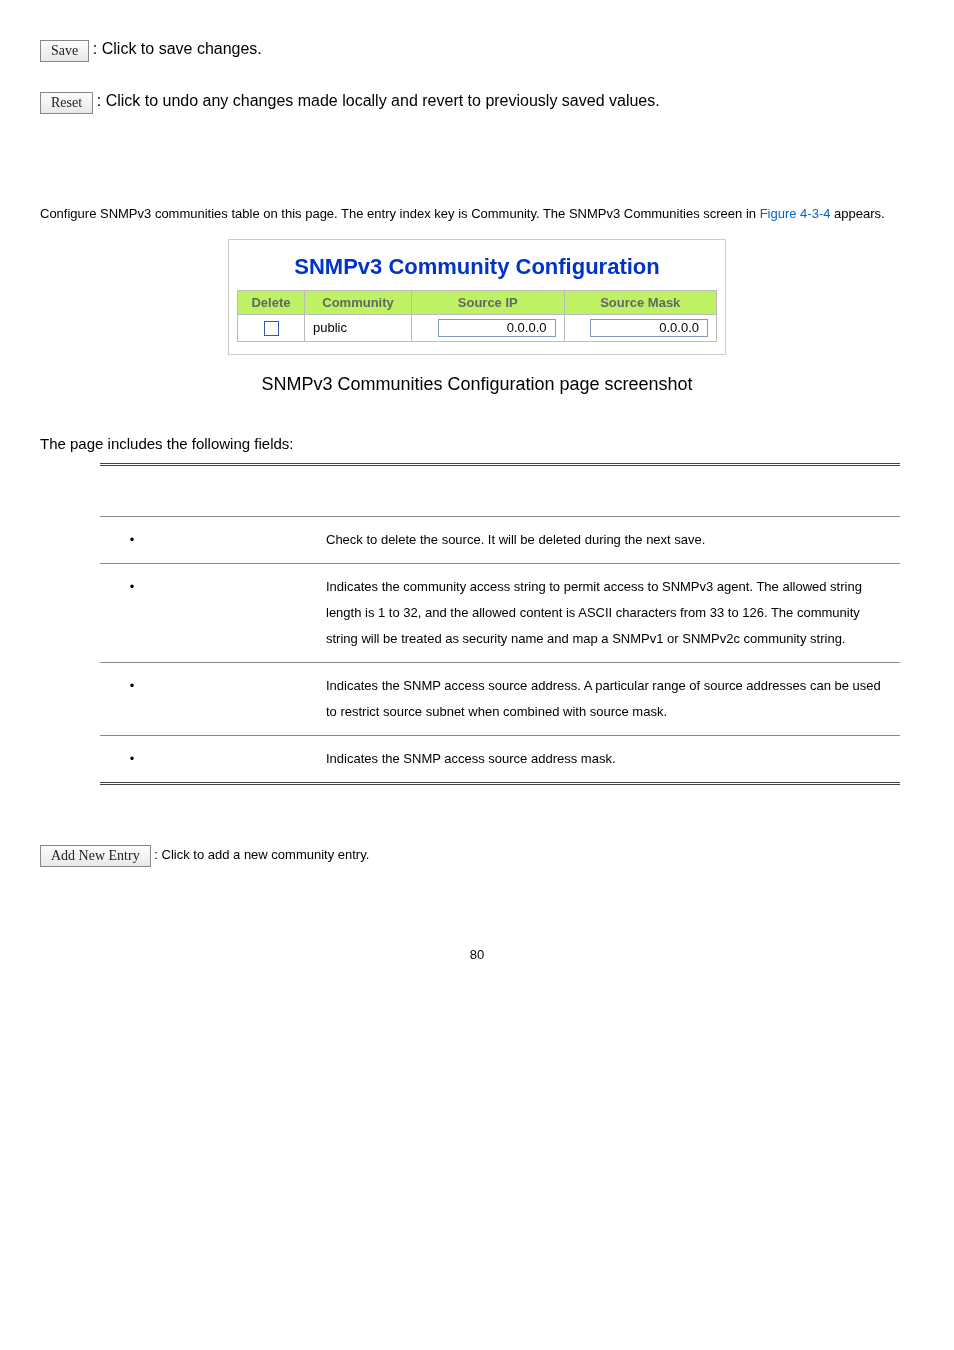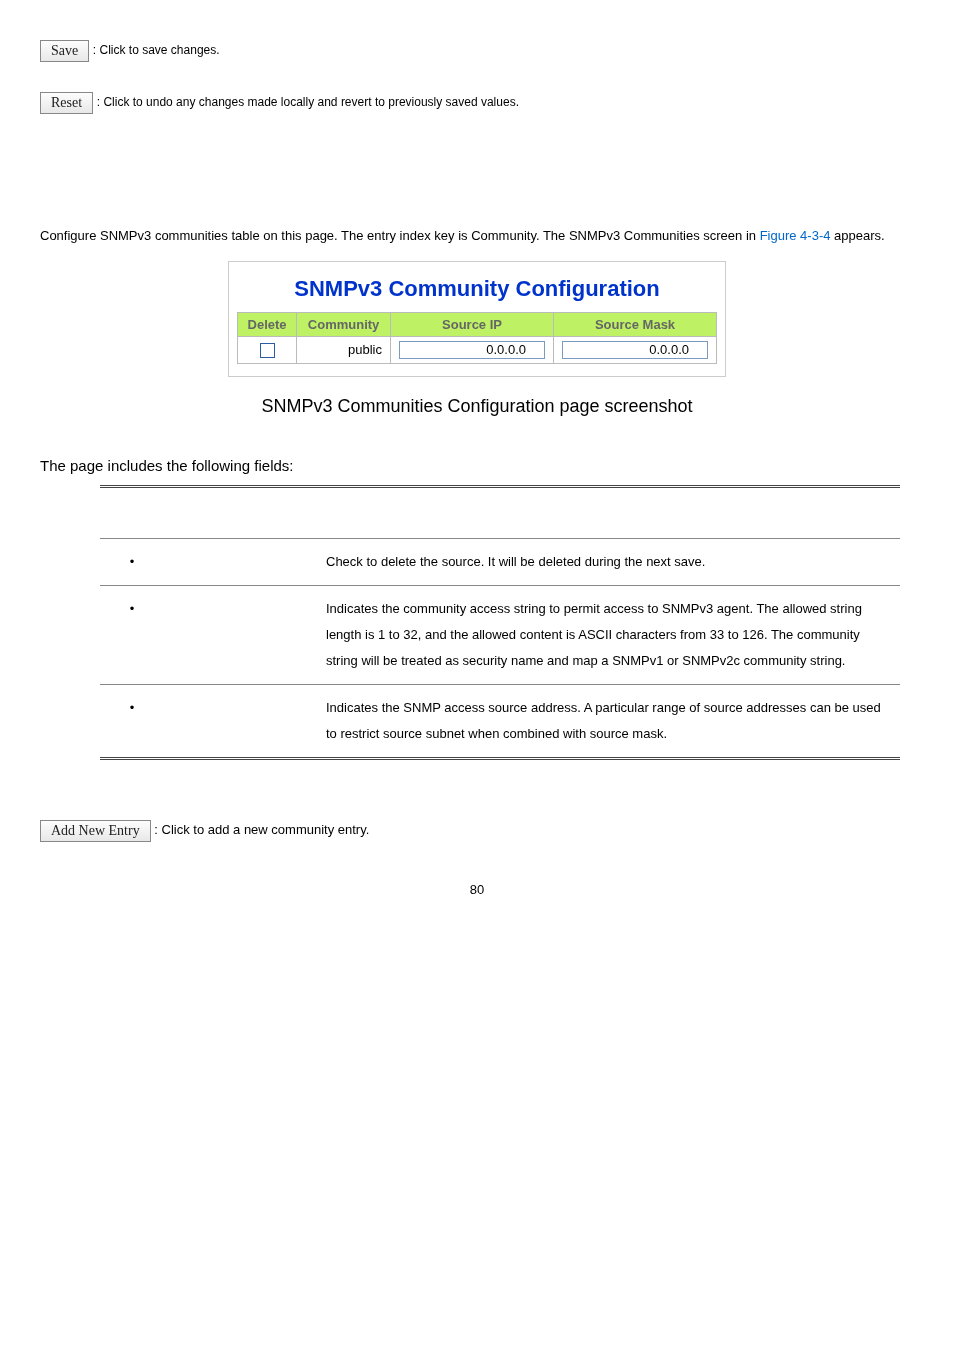--- a/index.html
+++ b/index.html
@@ -17,27 +17,27 @@
     padding: 2px 10px;
     font-family: "Times New Roman", Times, serif;
     font-size: 14px;
     vertical-align: middle;
     color: #222;
   }
   .btn-row {
     margin-bottom: 30px;
   }
   .btn-row span.desc {
-    font-size: 12px;
+    font-size: 16px;
     color: #000;
   }
   .para {
     font-size: 13px;
     line-height: 2.2;
-    margin-top: 108px;
+    margin-top: 86px;
     margin-bottom: 10px;
   }
   .figlink {
     color: #0066cc;
   }
 
   
   .snmp-card {
     width: 480px;
     margin: 0 auto 19px auto;
@@ -61,28 +61,28 @@
     padding: 4px 8px;
     font-size: 13px;
   }
   .snmp-table th {
     background: #bef264;
     color: #666;
     font-weight: bold;
     text-align: center;
   }
   .snmp-table td.delcell { text-align: center; width: 50px; }
-  .snmp-table td.commcell { text-align: right; width: 90px; }
+  .snmp-table td.commcell { text-align: left; width: 90px; }
   .snmp-table td.inputcell { text-align: right; }
   .snmp-input {
-    width: 146px;
+    width: 118px;
     height: 18px;
     border: 1px solid #7a9ac0;
     text-align: right;
-    padding-right: 18px;
+    padding-right: 8px;
     font-size: 13px;
     box-sizing: border-box;
   }
   .checkbox-sq {
     width: 13px; height: 13px;
     display: inline-block;
     border: 1px solid #2a5ca8;
     background: #fff;
     vertical-align: middle;
   }
@@ -126,21 +126,21 @@
     width: 190px;
   }
   .obj-bullet::before {
     content: "\2022";
     display: inline-block;
     width: 40px;
     text-align: center;
   }
 
   .footer-row { margin-top: 60px; }
-  .pagenum { text-align: center; margin-top: 40px; font-size: 13px; }
+  .pagenum { text-align: center; margin-top: 80px; font-size: 13px; }
 </style>
 </head>
 <body>
 
 <div class="btn-row">
   <span class="btn-img">Save</span>
   <span class="desc">: Click to save changes.</span>
 </div>
 
 <div class="btn-row">
@@ -189,20 +189,24 @@
     <td>Check to delete the source. It will be deleted during the next save.</td>
   </tr>
   <tr>
     <td class="obj"><span class="obj-bullet"></span></td>
     <td>Indicates the community access string to permit access to SNMPv3 agent. The allowed string length is 1 to 32, and the allowed content is ASCII characters from 33 to 126. The community string will be treated as security name and map a SNMPv1 or SNMPv2c community string.</td>
   </tr>
   <tr>
     <td class="obj"><span class="obj-bullet"></span></td>
     <td>Indicates the SNMP access source address. A particular range of source addresses can be used to restrict source subnet when combined with source mask.</td>
   </tr>
+  <tr>
+    <td class="obj"><span class="obj-bullet"></span></td>
+    <td>Indicates the SNMP access source address mask.</td>
+  </tr>
 </tbody>
   </table>
 
 <div class="footer-row">
   <span class="btn-img">Add New Entry</span>
   <span>: Click to add a new community entry.</span>
 </div>
 
 <div class="pagenum">80</div>
 

